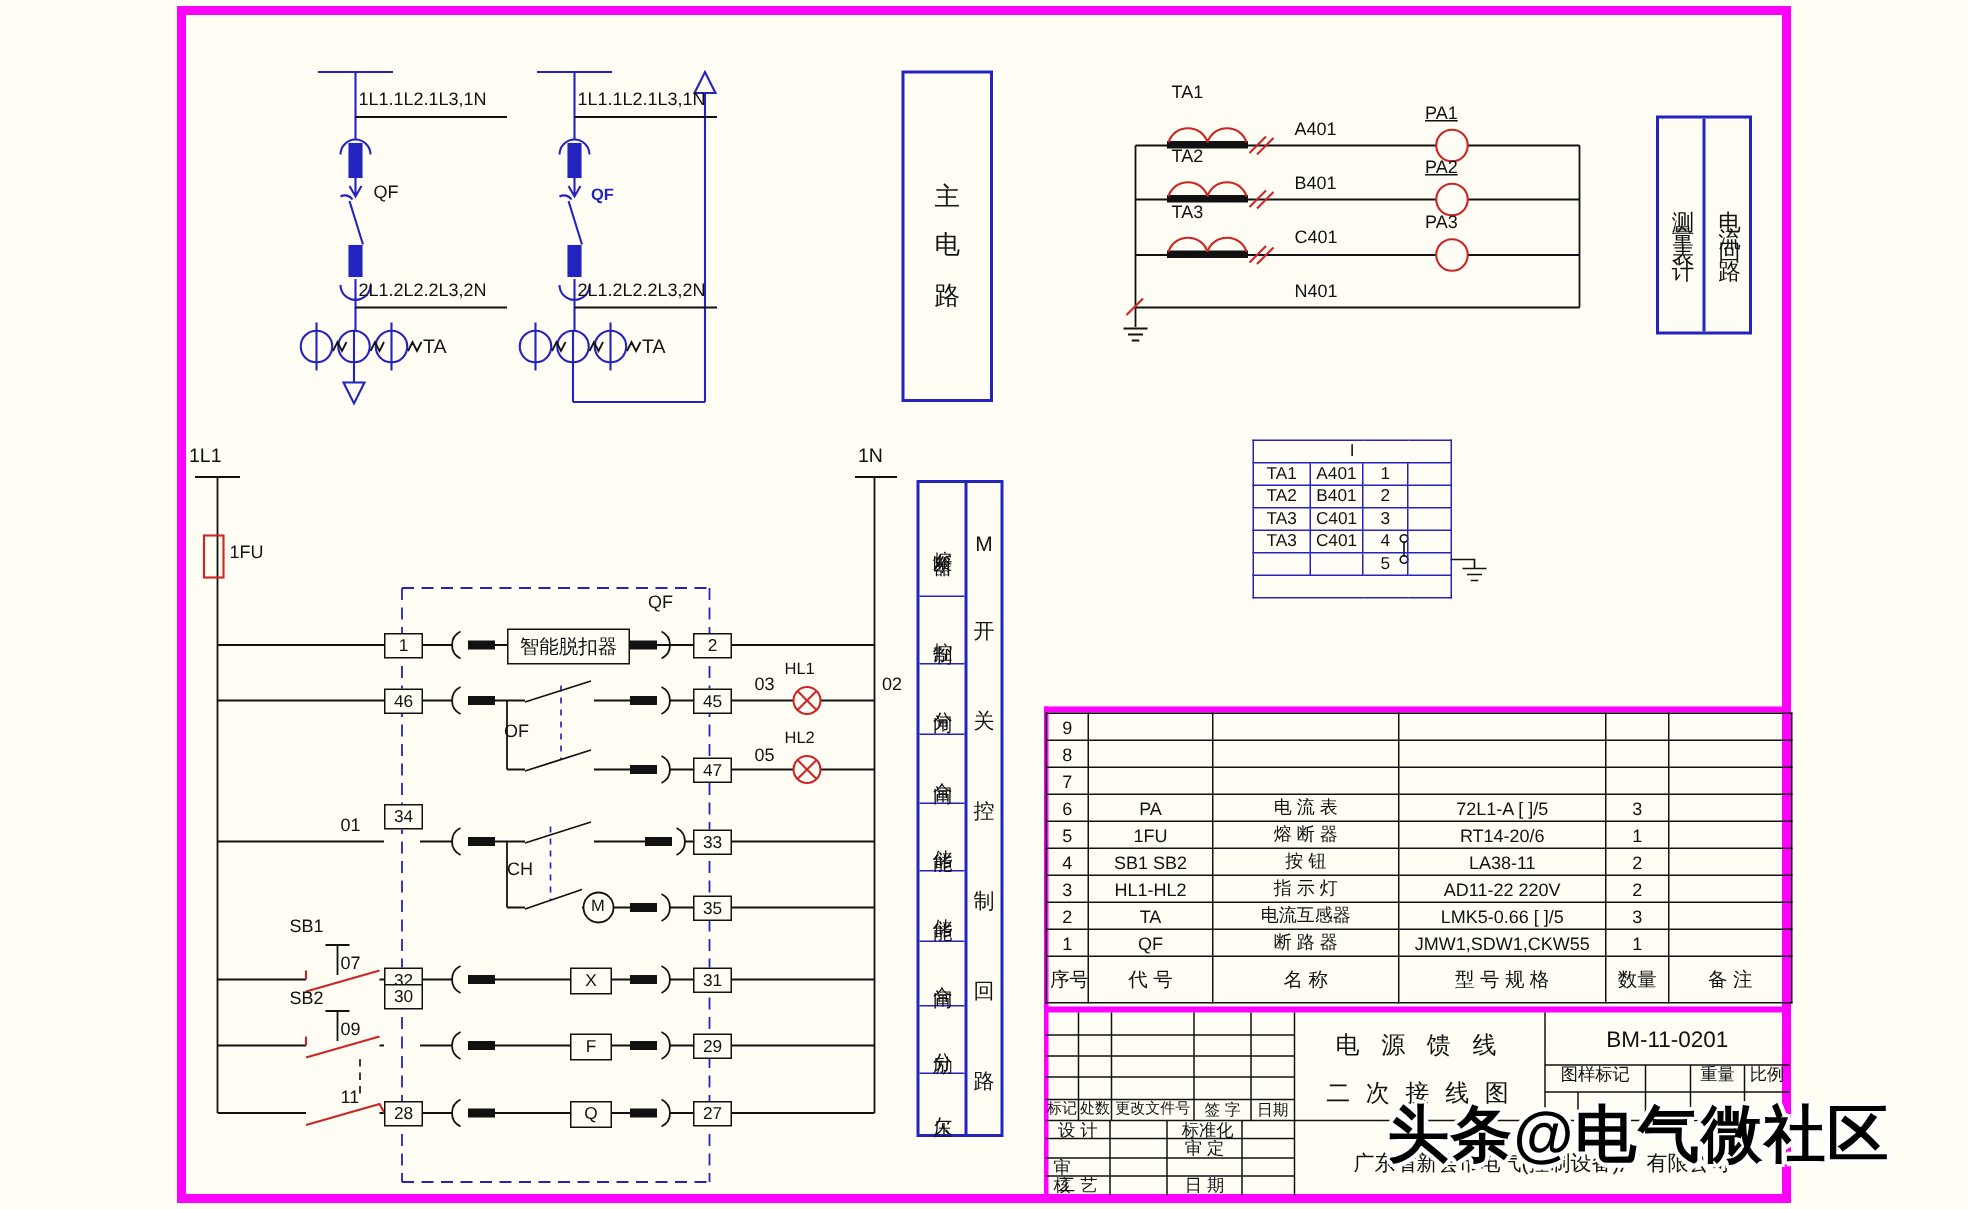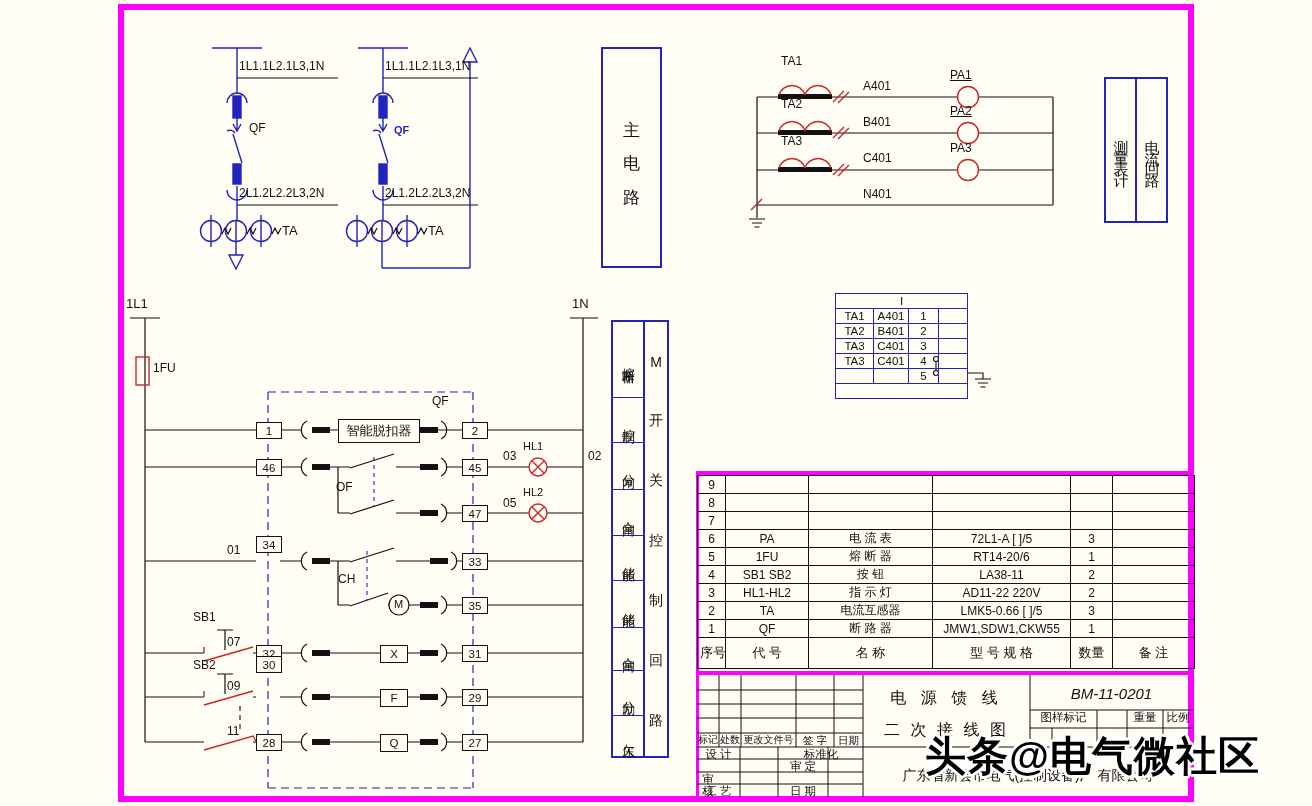--- a/index.html
+++ b/index.html
@@ -458,27 +458,27 @@
         </tr>
   </tbody>
     </table>
 
   <div class="tbl-lbl" style="left:697px;top:735px;width:22px;font-size:10px;">标记</div>
   <div class="tbl-lbl" style="left:719px;top:735px;width:22px;font-size:10px;">处数</div>
   <div class="tbl-lbl" style="left:741px;top:735px;width:55px;font-size:10px;">更改文件号</div>
   <div class="tbl-lbl" style="left:796px;top:735px;width:38px;font-size:10.5px;">签 字</div>
   <div class="tbl-lbl" style="left:834px;top:735px;width:29px;font-size:10.5px;">日期</div>
   <div class="tbl-lbl" style="left:697px;top:749px;width:43px;font-size:11.5px;">设 计</div>
-  <div class="tbl-lbl" style="left:778px;top:749px;width:54px;font-size:11.5px;padding-left:16px;">标准化</div>
+  <div class="tbl-lbl" style="left:778px;top:749px;width:54px;font-size:11.5px;">标准化</div>
   <div class="tbl-lbl" style="left:778px;top:761px;width:50px;font-size:11.5px;">审 定</div>
   <div class="tbl-lbl" style="left:697px;top:774px;width:22px;font-size:11.5px;">审 核</div>
   <div class="tbl-lbl" style="left:697px;top:786px;width:43px;font-size:11.5px;">工 艺</div>
   <div class="tbl-lbl" style="left:778px;top:786px;width:50px;font-size:11.5px;">日 期</div>
   <div class="tbl-lbl" style="left:863px;top:690px;width:167px;font-size:16px;letter-spacing:5px;">电 源 馈 线</div>
   <div class="tbl-lbl" style="left:863px;top:722px;width:167px;font-size:16px;letter-spacing:3px;">二 次 接 线 图</div>
-  <div class="tbl-lbl" style="left:1030px;top:686px;width:163px;font-size:15px;font-style:italic;">BM-11-0201</div>
+  <div class="tbl-lbl" style="left:1030px;top:686px;width:163px;font-size:15px;">BM-11-0201</div>
   <div class="tbl-lbl" style="left:1030px;top:712px;width:67px;font-size:11.5px;">图样标记</div>
   <div class="tbl-lbl" style="left:1127px;top:712px;width:36px;font-size:11.5px;">重量</div>
   <div class="tbl-lbl" style="left:1163px;top:712px;width:30px;font-size:11.5px;">比例</div>
   <div class="tbl-lbl" style="left:863px;top:768px;width:330px;font-size:14px;">广东省新会市电气(控制设备)厂 有限公司</div>
 
   <div class="wm">头条@电气微社区</div>
 </div>
 
 </body></html>

